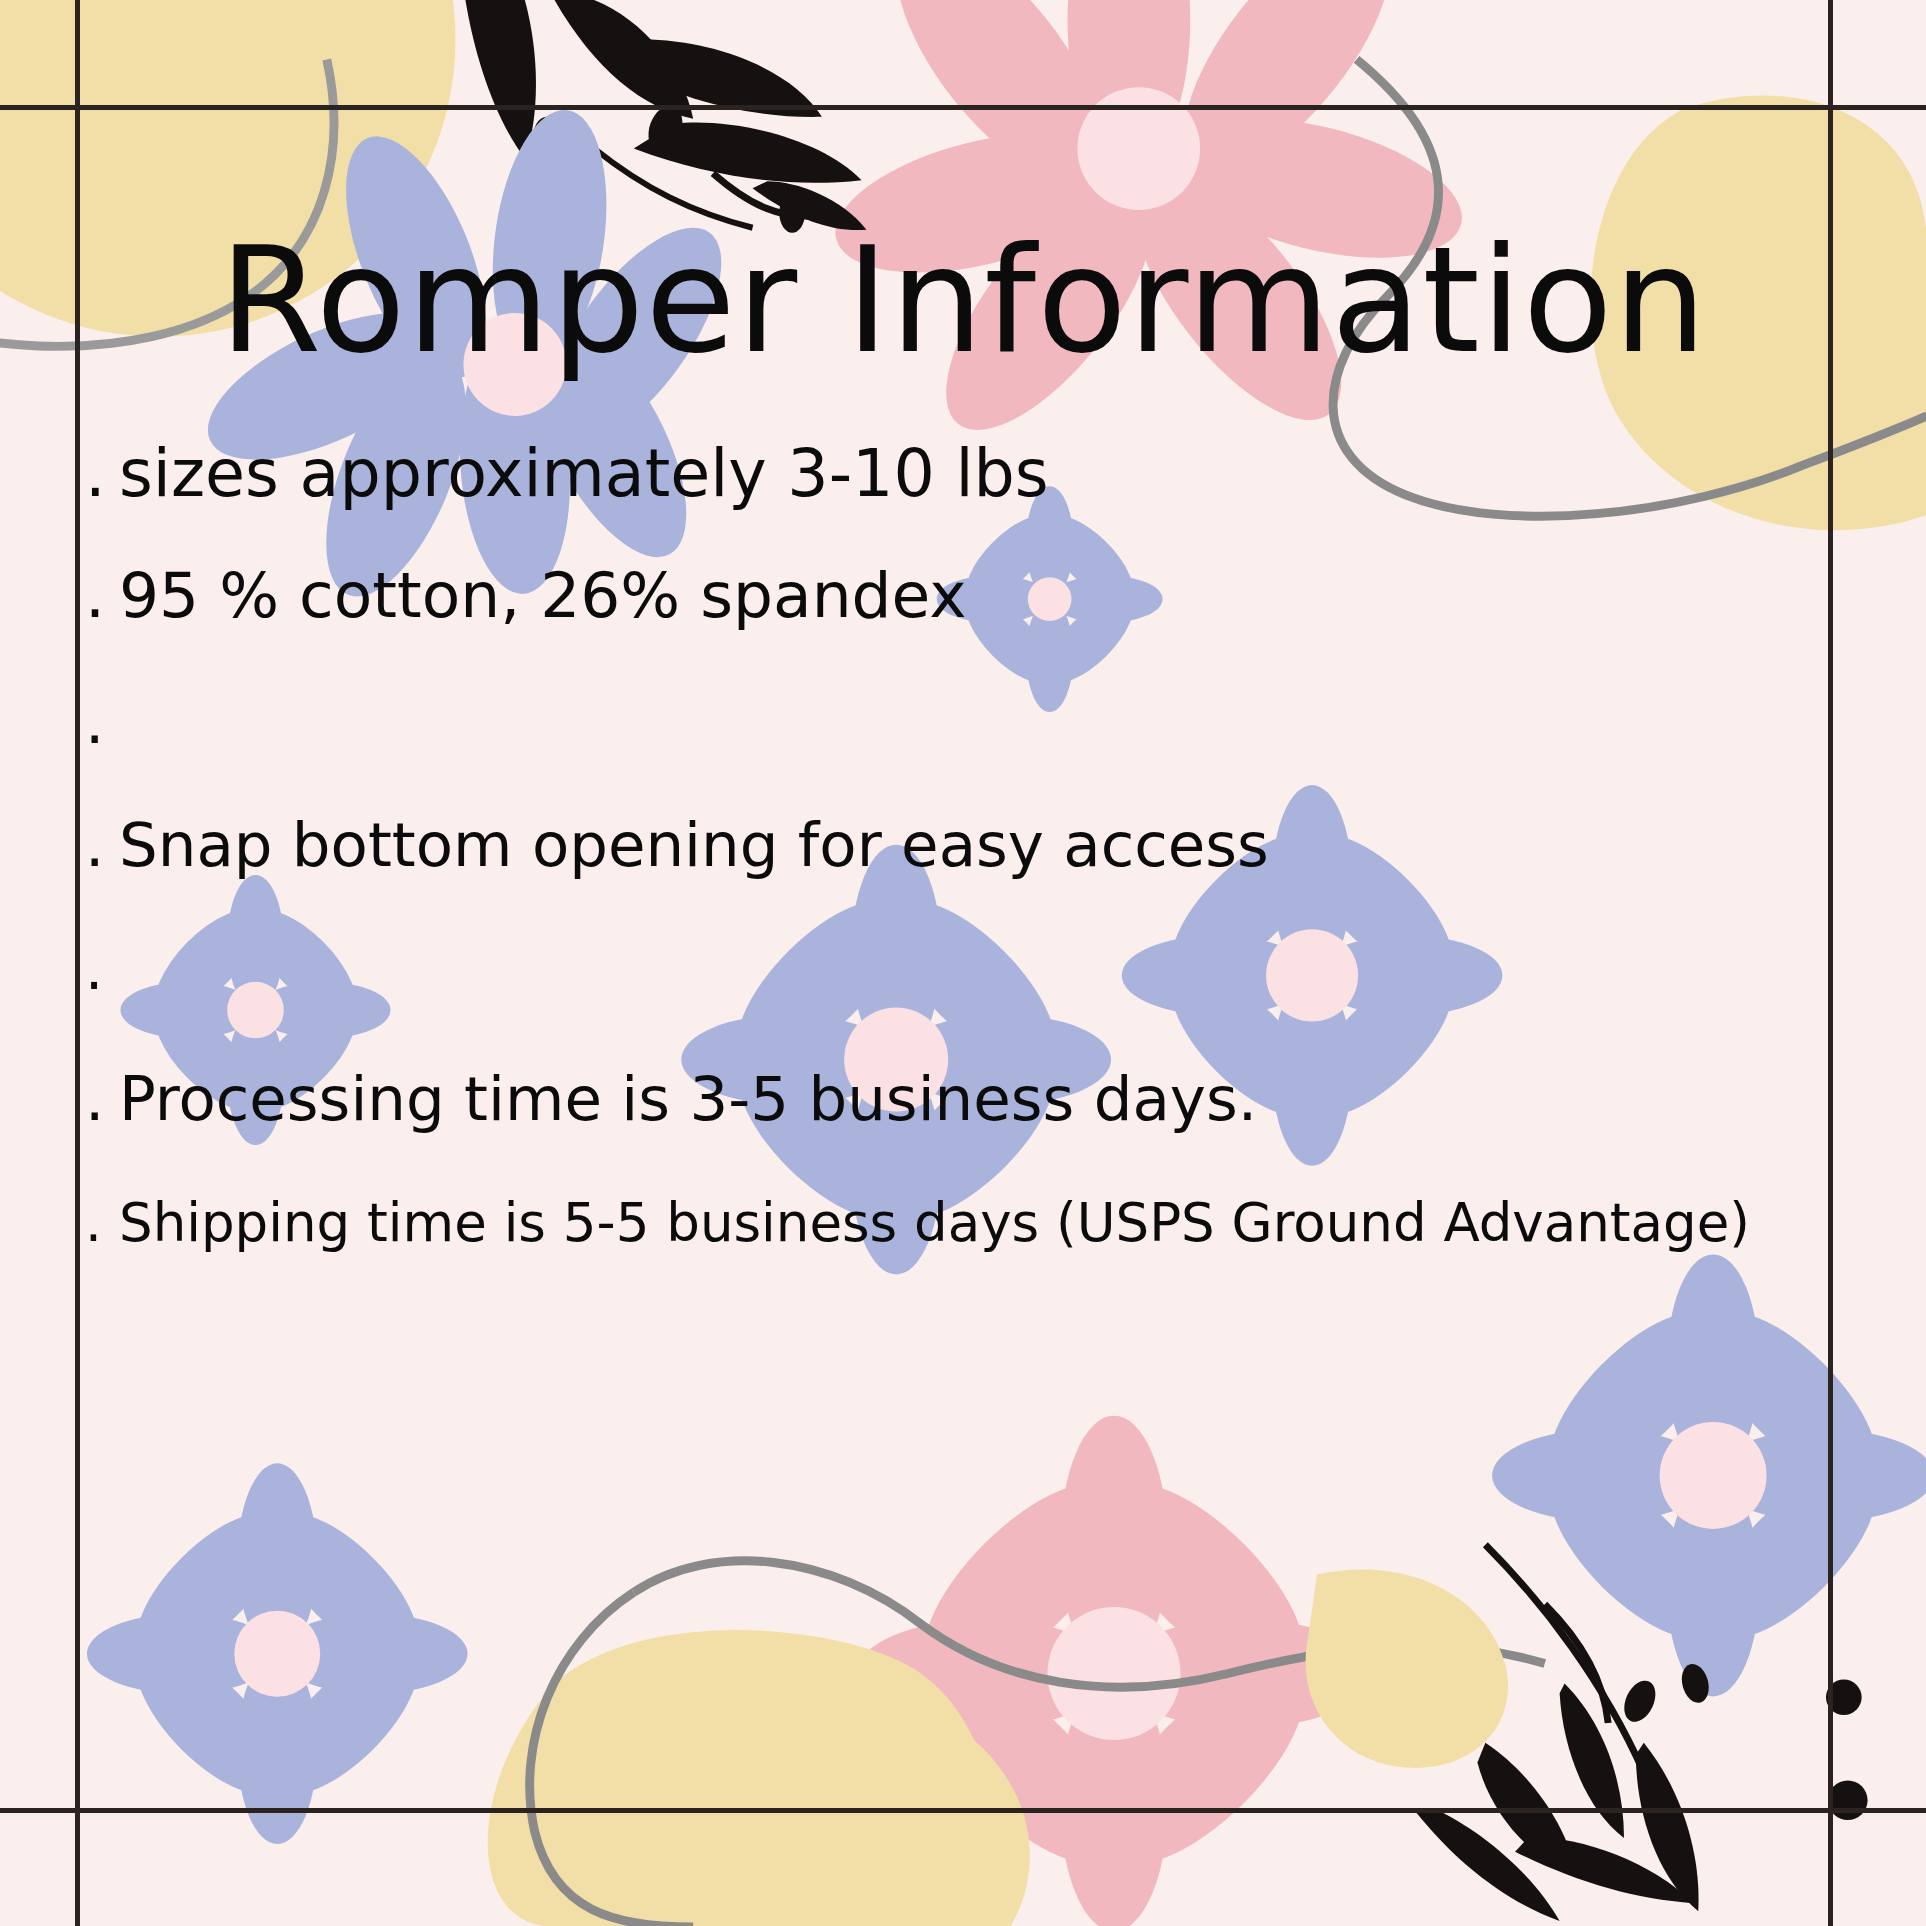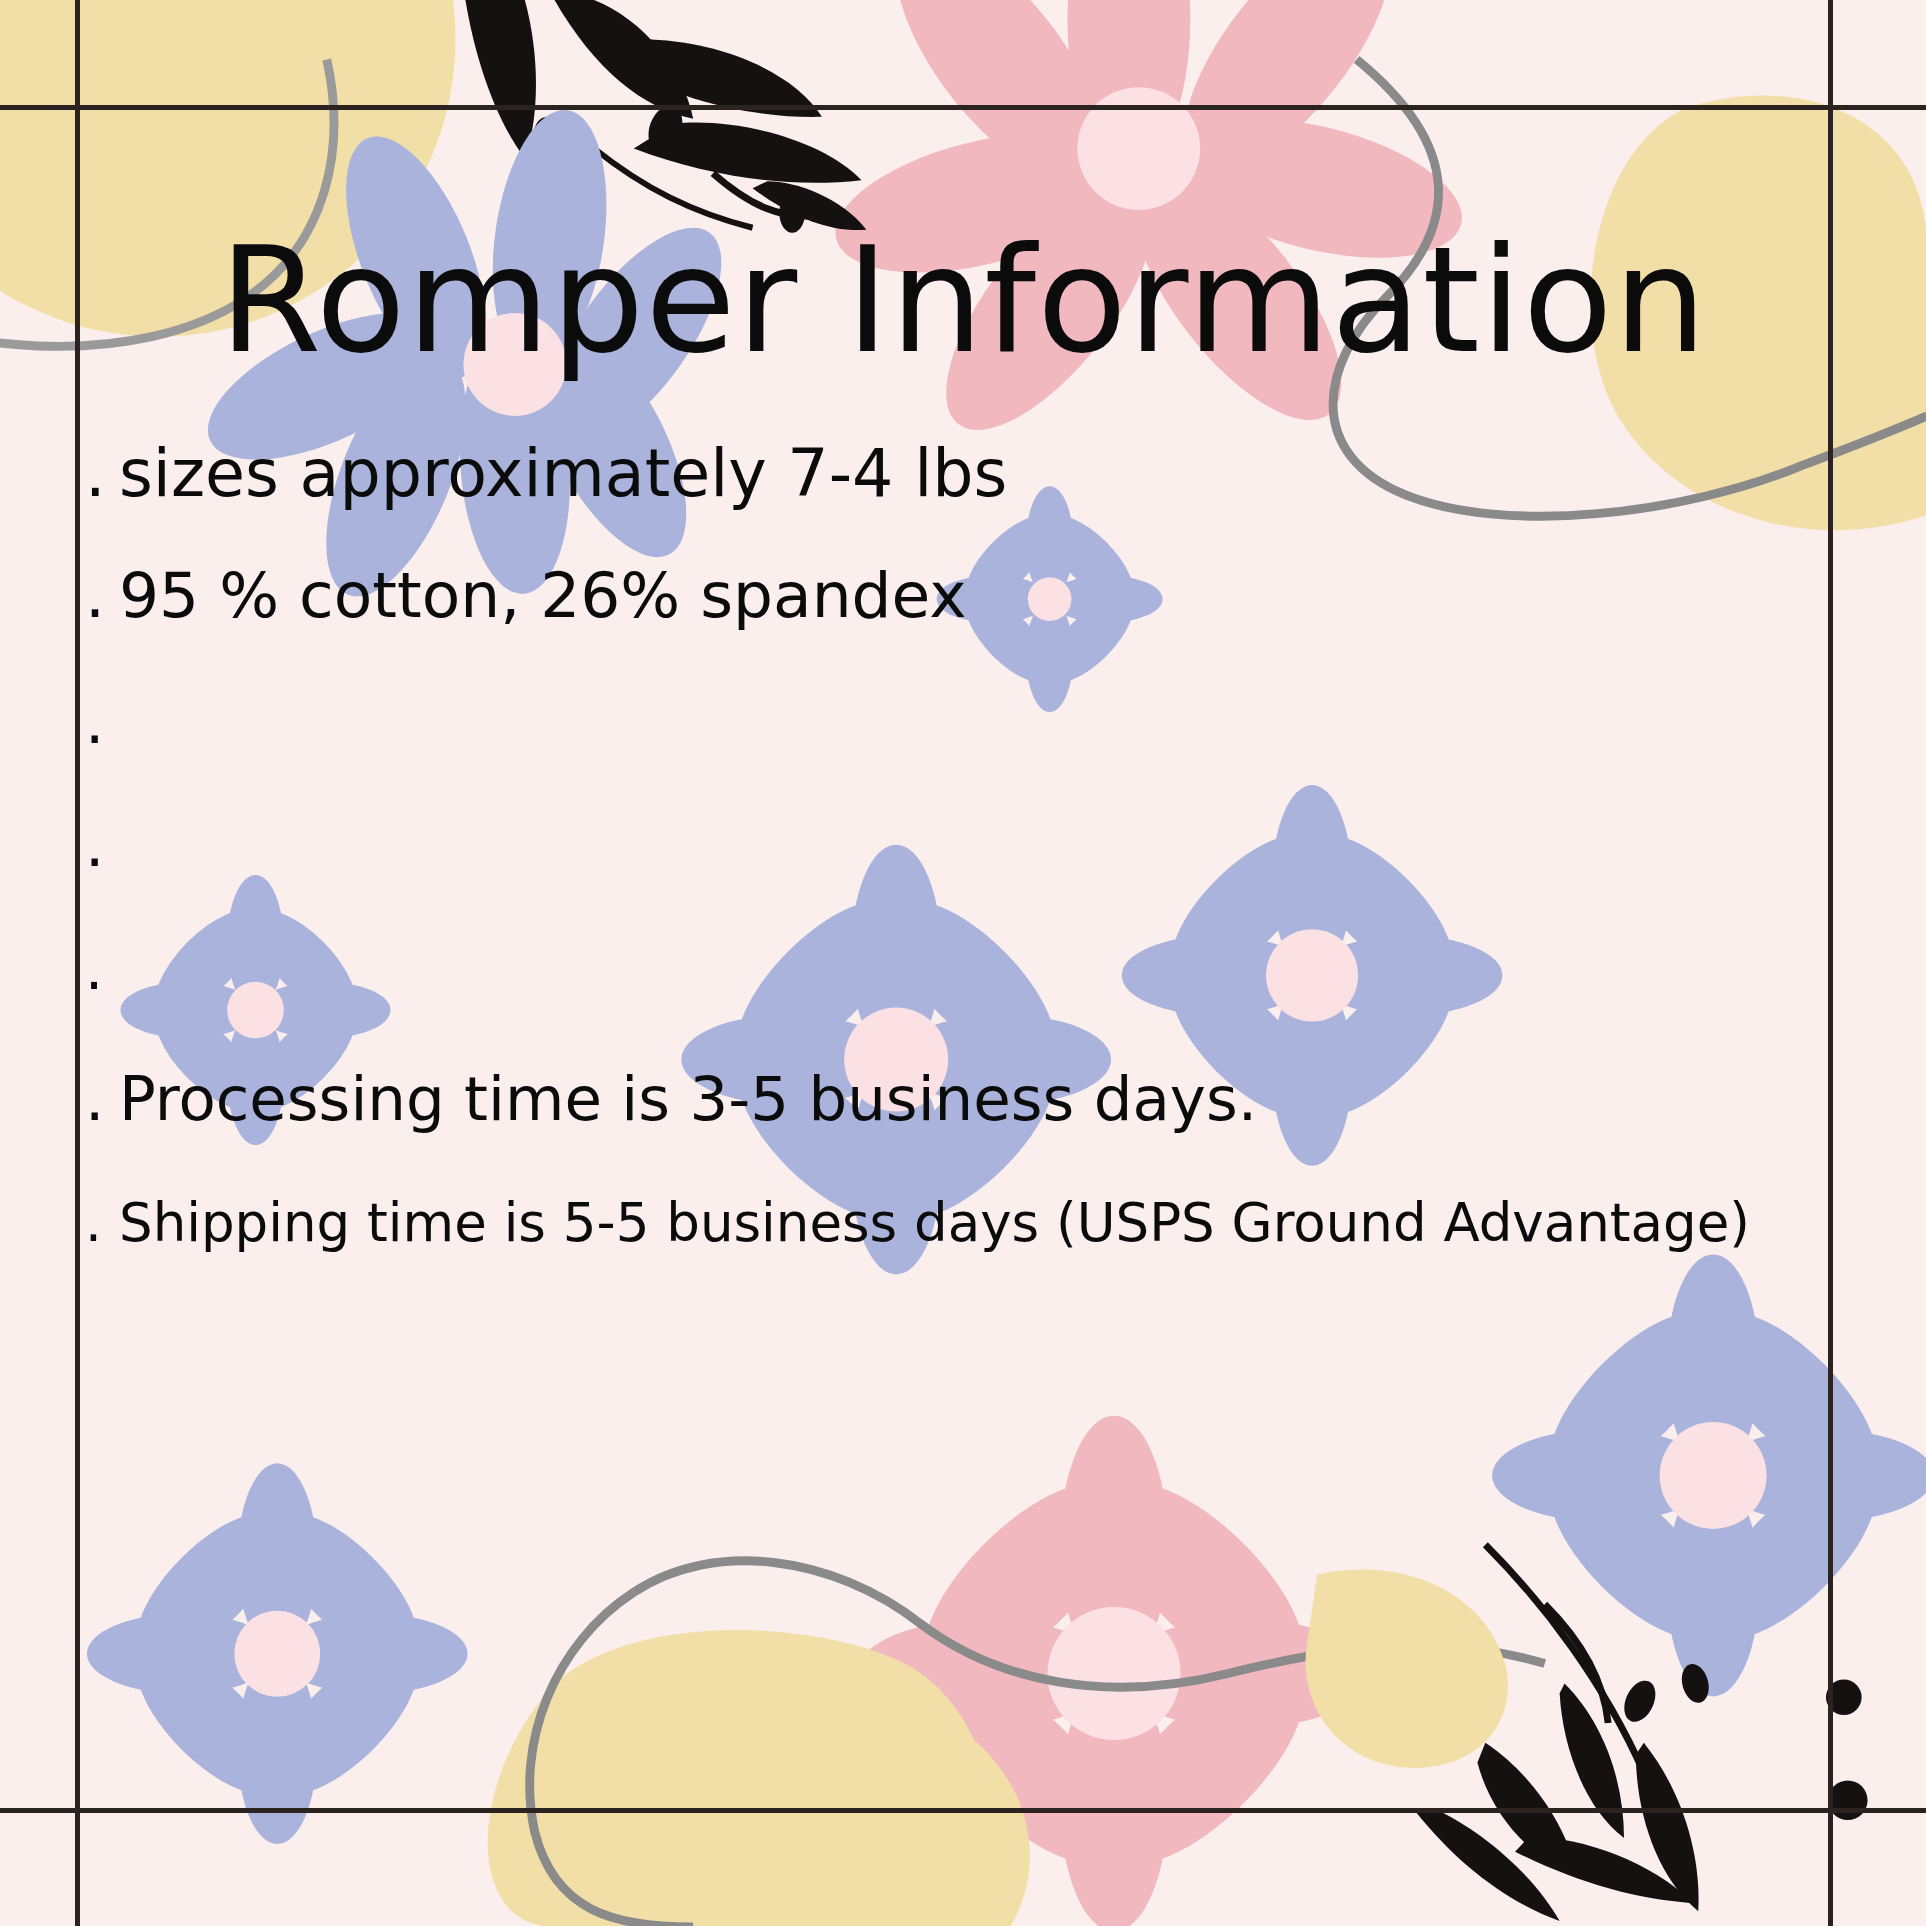--- a/index.html
+++ b/index.html
@@ -235,34 +235,35 @@
   <div class="rule rule-v rule-right"></div>
 
   <div class="content">
 
     <div class="title">Romper Information</div>
 
     <div class="bullets">
 
       <div class="bullet b0">
         <span class="bullet-dot">.</span>
-        <span class="bullet-text">sizes approximately 7-4 lbs</span>
+        <span class="bullet-text">sizes approximately 3-10 lbs</span>
       </div>
 
       <div class="bullet b1">
         <span class="bullet-dot">.</span>
         <span class="bullet-text">95 % cotton, 26% spandex</span>
       </div>
 
       <div class="bullet b2">
         <span class="bullet-dot">.</span>
       </div>
 
       <div class="bullet b3">
         <span class="bullet-dot">.</span>
+        <span class="bullet-text">Snap bottom opening for easy access</span>
       </div>
 
       <div class="bullet b4">
         <span class="bullet-dot">.</span>
       </div>
 
       <div class="bullet b5">
         <span class="bullet-dot">.</span>
         <span class="bullet-text">Processing time is 3-5 business days.</span>
       </div>

